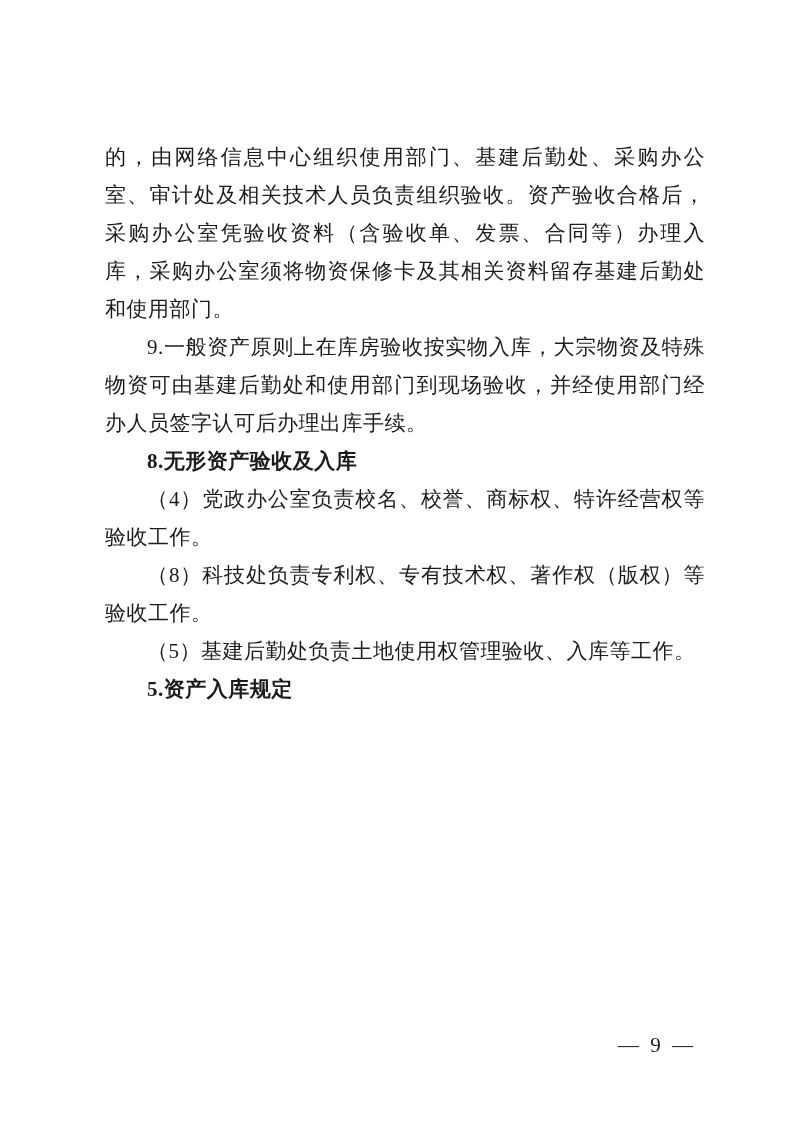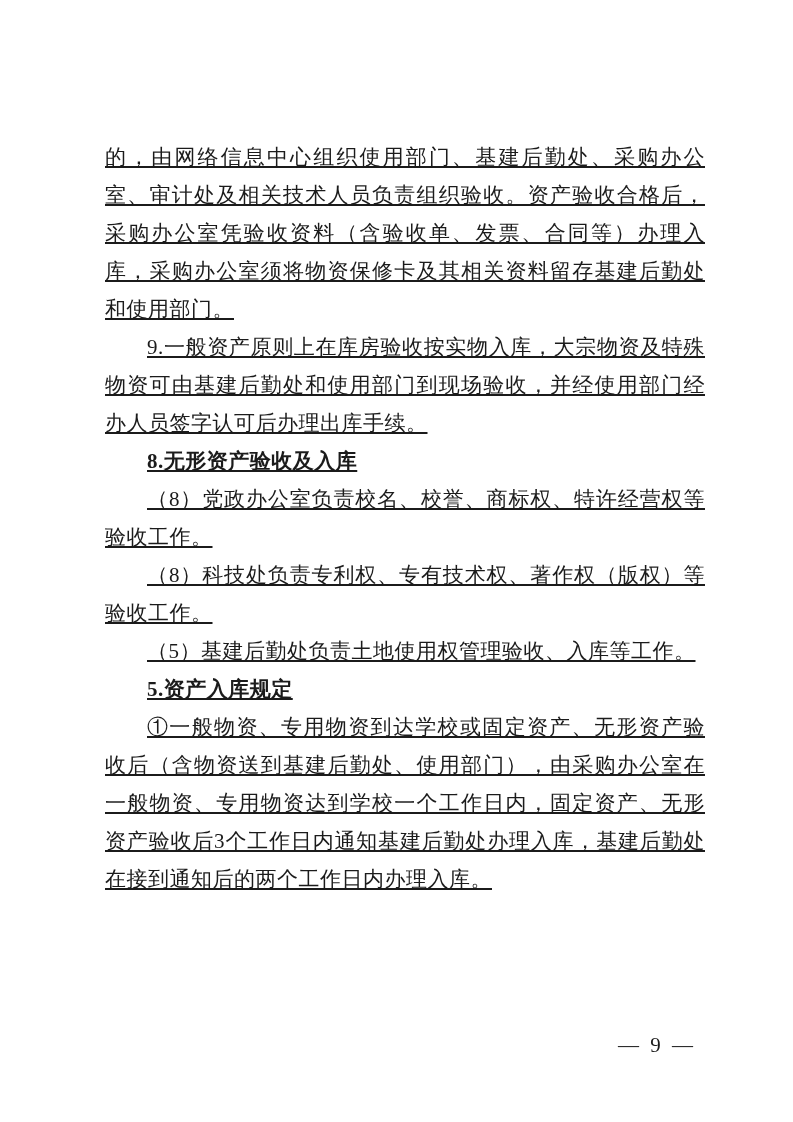--- a/index.html
+++ b/index.html
@@ -23,21 +23,20 @@
     width: 600px;
   }
   .para {
     margin: 0;
     font-size: 21px;
     line-height: 38px;
     letter-spacing: 0.5px;
     text-align: justify;
     text-justify: inter-character;
     color: #1b1b1b;
-    text-decoration: underline;
   }
   .indent { text-indent: 2em; }
   .heading { font-weight: bold; }
   .footer {
     position: absolute;
     top: 1031px;
     right: 100px;
     font-size: 21px;
     line-height: 28px;
     color: #1b1b1b;
@@ -45,21 +44,20 @@
   }
 </style>
 </head>
 <body>
 
 <div class="page">
   <div class="content">
     <p class="para">的，由网络信息中心组织使用部门、基建后勤处、采购办公室、审计处及相关技术人员负责组织验收。资产验收合格后，采购办公室凭验收资料（含验收单、发票、合同等）办理入库，采购办公室须将物资保修卡及其相关资料留存基建后勤处和使用部门。</p>
     <p class="para indent">9.一般资产原则上在库房验收按实物入库，大宗物资及特殊物资可由基建后勤处和使用部门到现场验收，并经使用部门经办人员签字认可后办理出库手续。</p>
     <p class="para indent heading">8.无形资产验收及入库</p>
-    <p class="para indent">（8）党政办公室负责校名、校誉、商标权、特许经营权等验收工作。</p>
+    <p class="para indent">（4）党政办公室负责校名、校誉、商标权、特许经营权等验收工作。</p>
     <p class="para indent">（8）科技处负责专利权、专有技术权、著作权（版权）等验收工作。</p>
     <p class="para indent">（5）基建后勤处负责土地使用权管理验收、入库等工作。</p>
     <p class="para indent heading">5.资产入库规定</p>
-    <p class="para indent">①一般物资、专用物资到达学校或固定资产、无形资产验收后（含物资送到基建后勤处、使用部门），由采购办公室在一般物资、专用物资达到学校一个工作日内，固定资产、无形资产验收后3个工作日内通知基建后勤处办理入库，基建后勤处在接到通知后的两个工作日内办理入库。</p>
   </div>
 
   <div class="footer">— 9 —</div>
 </div>
 
 </body></html>

